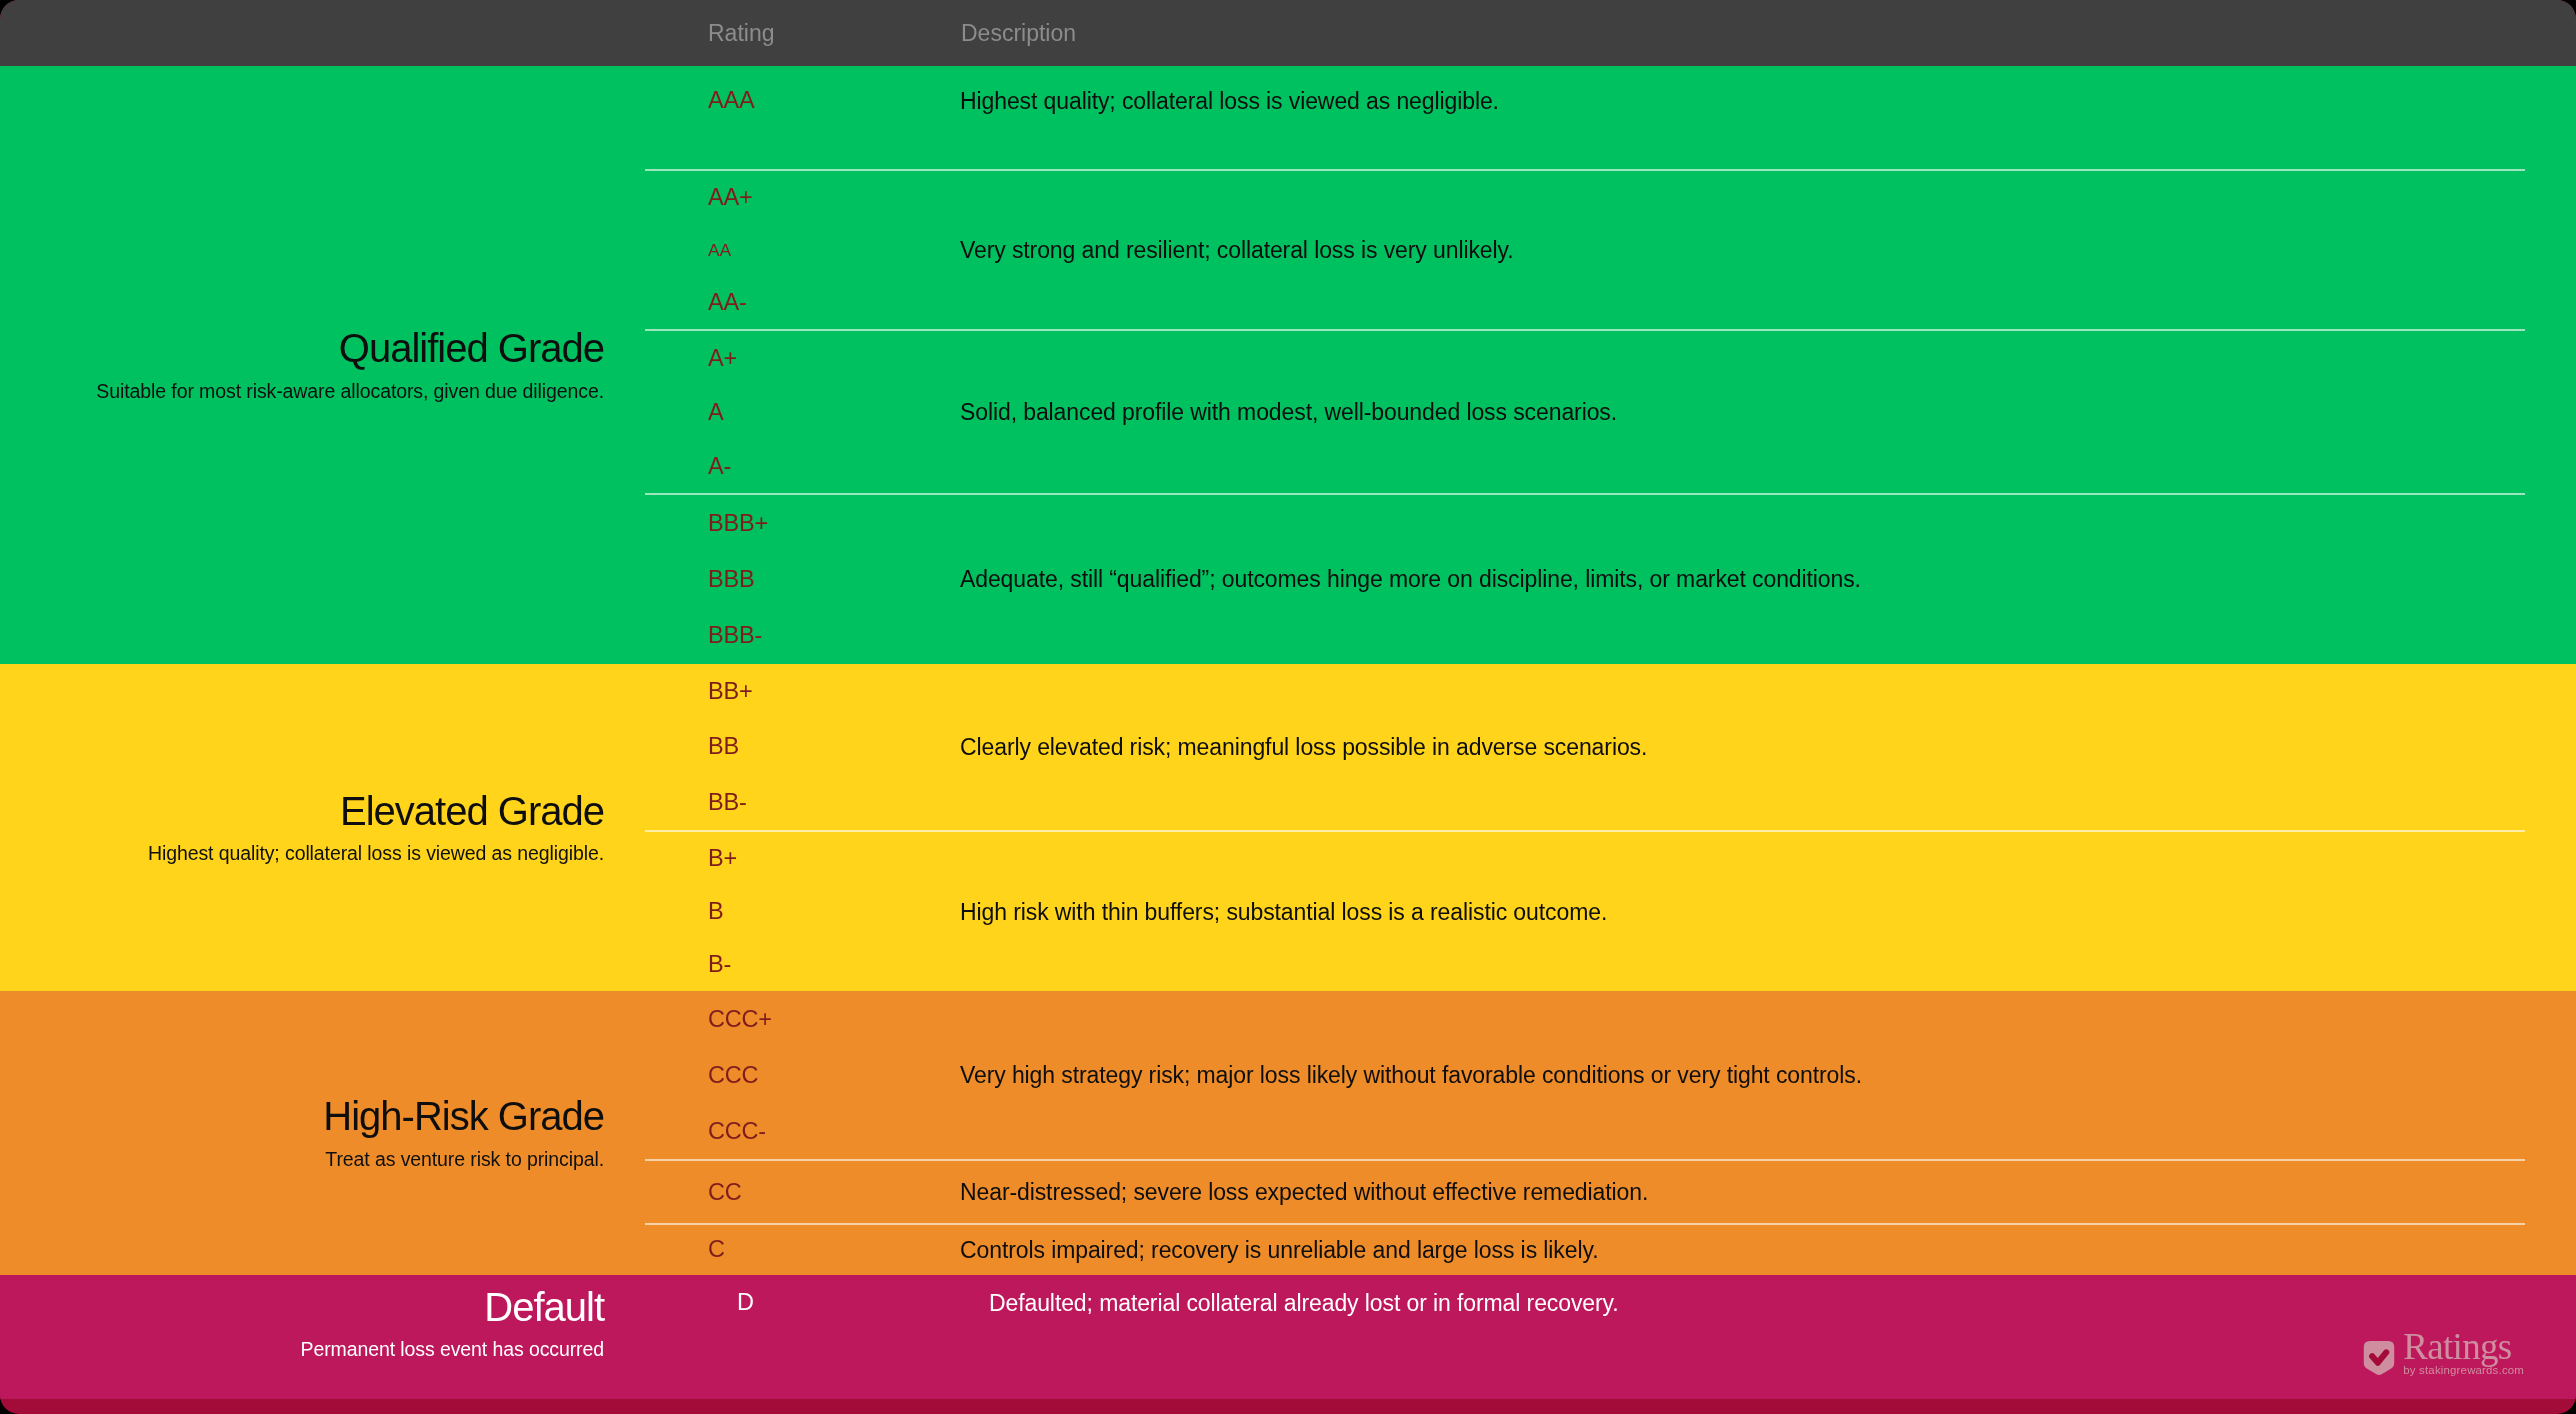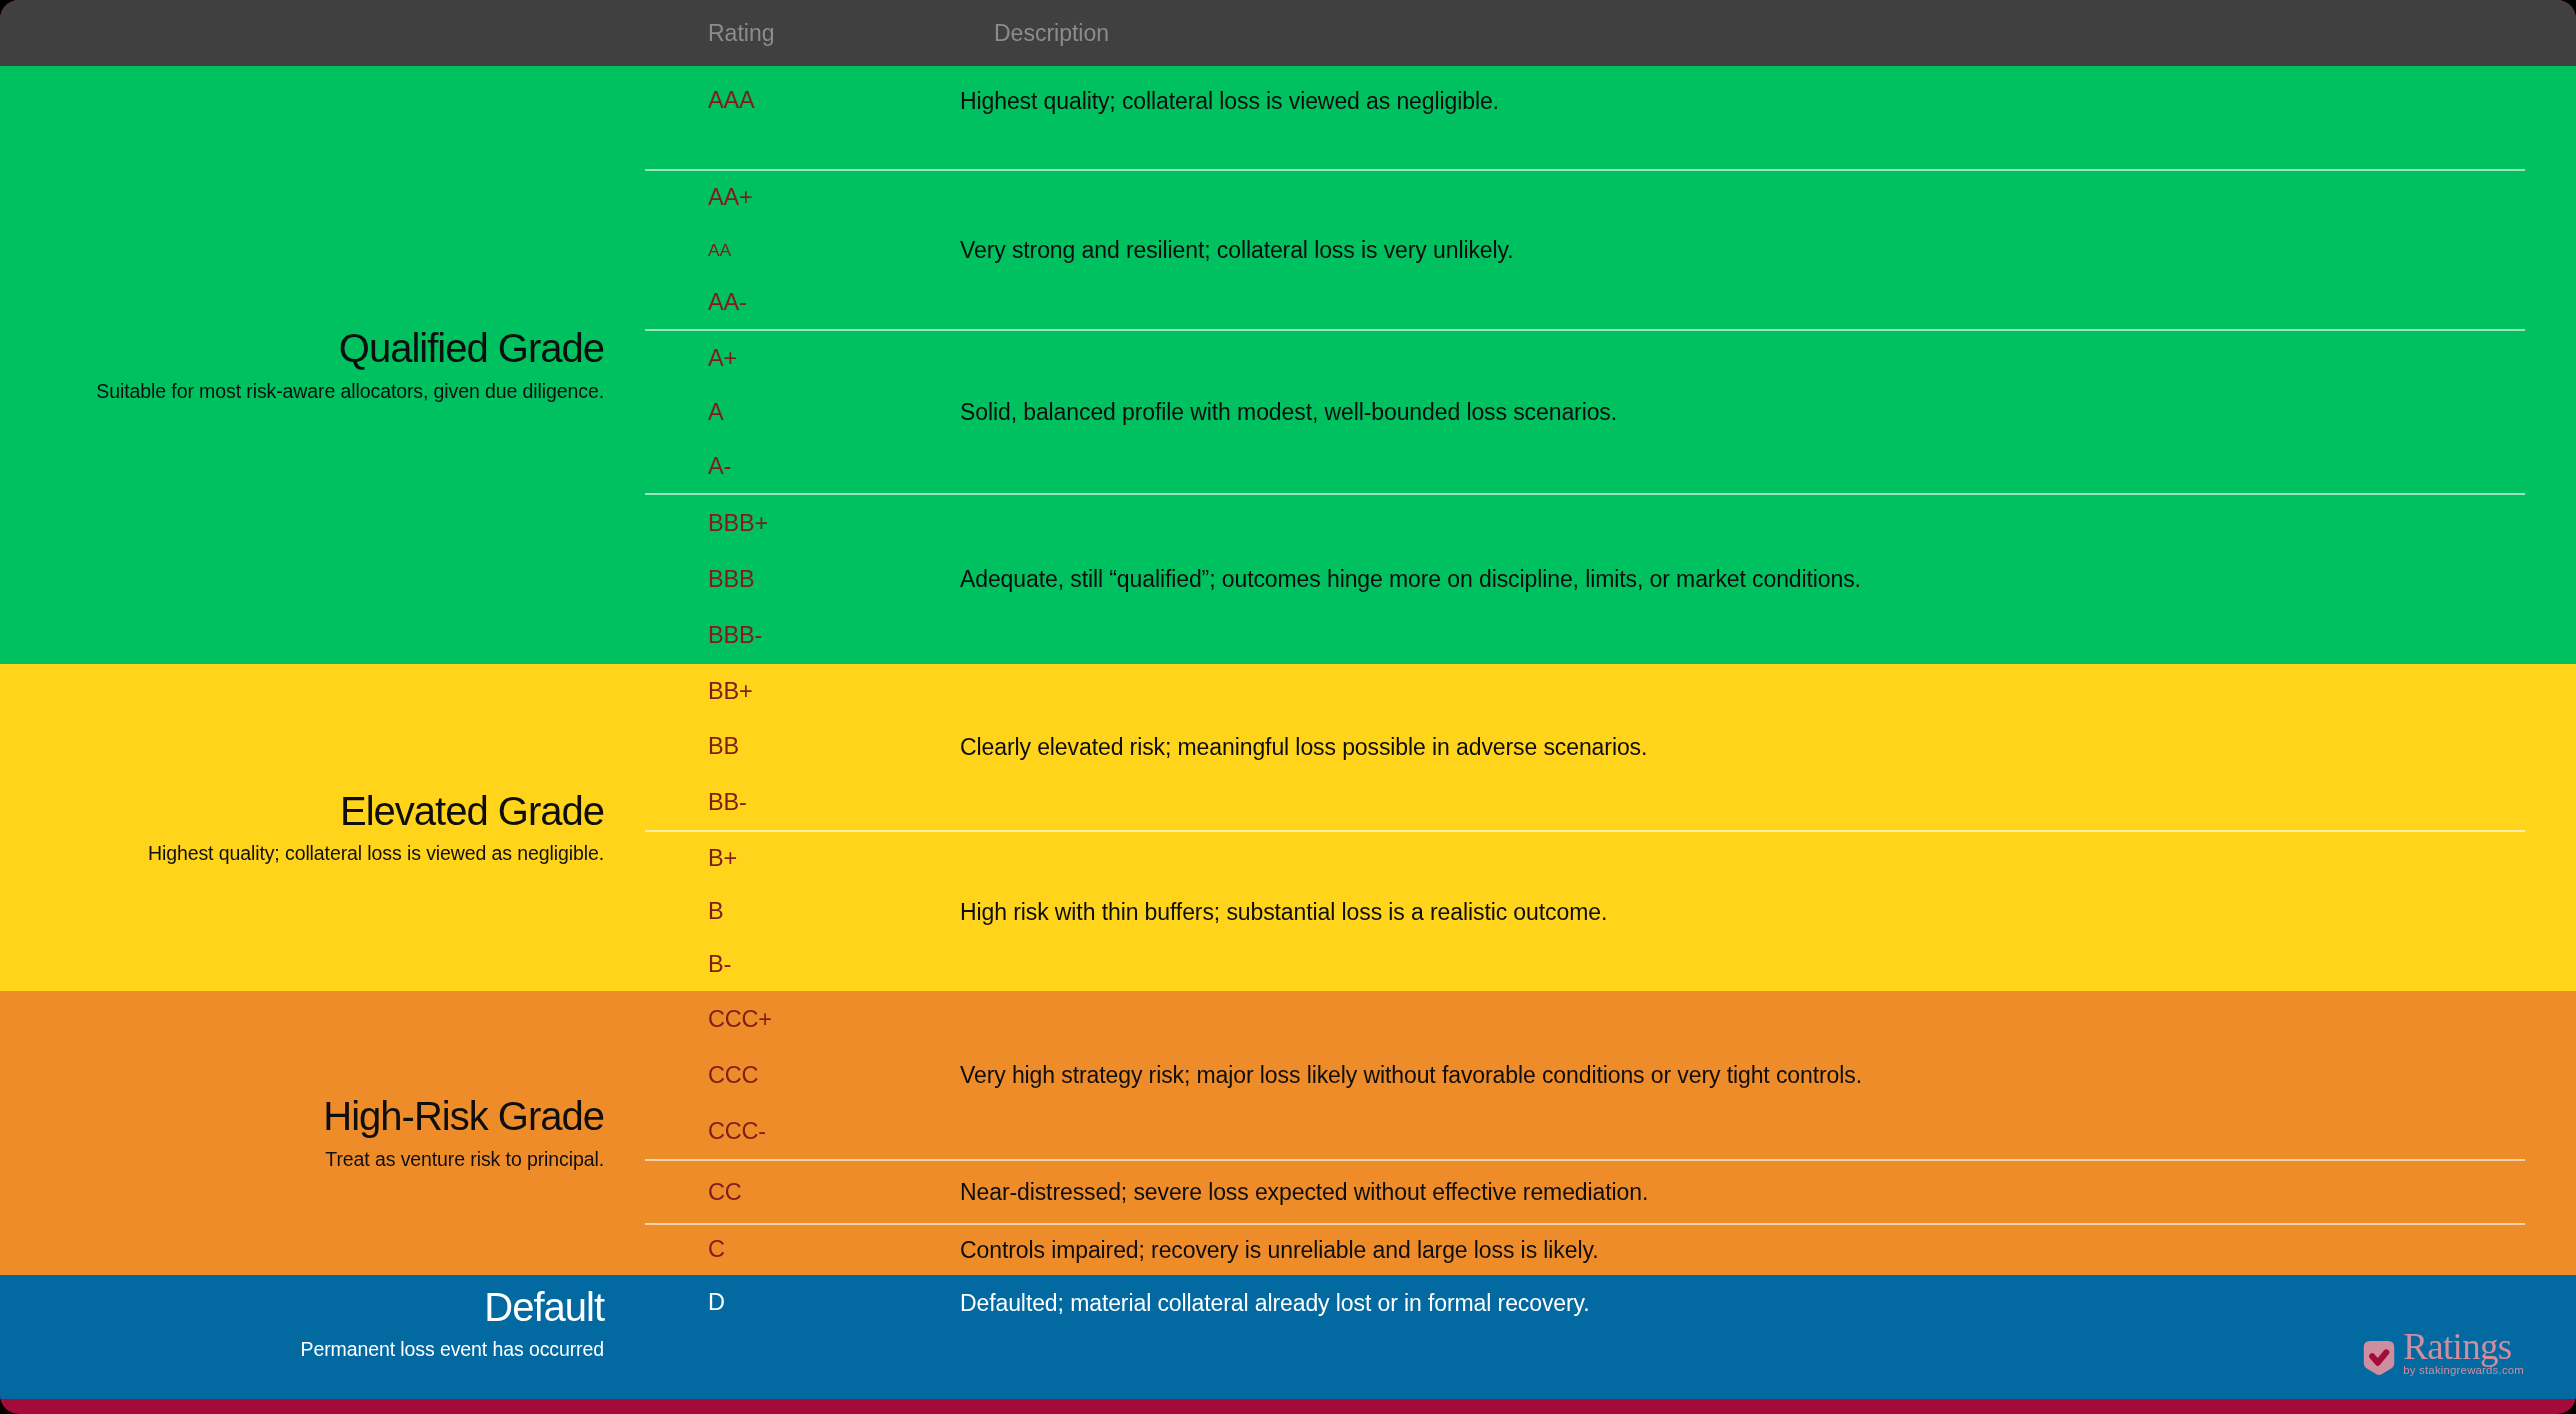--- a/index.html
+++ b/index.html
@@ -6,21 +6,21 @@
   .page{
     position:relative;width:2576px;height:1414px;
     border-radius:19px;overflow:hidden;
     font-family:"Liberation Sans",sans-serif;
     background:#A30B39;
   }
   
   .table-header{position:relative;height:66px;background:#404040;}
   .col-head{position:absolute;top:50%;transform:translateY(-50%);font-size:23px;color:#8C8C8C;}
   .col-head.rating{left:708px;}
-  .col-head.desc{left:994px;}
+  .col-head.desc{left:961px;}
   
   .band{position:relative;display:flex;}
   .band-label{position:absolute;left:54px;top:0;bottom:0;width:550px;
     display:flex;flex-direction:column;justify-content:center;gap:10.7px;z-index:2;text-align:right;}
   .band.label-top .band-label{justify-content:flex-start;padding-top:10.7px;box-sizing:border-box;}
   .band-title{font-size:40px;font-weight:500;letter-spacing:-1px;color:#0E0E0E;line-height:1.05;}
   .band-subtitle{font-size:19.5px;color:#101010;letter-spacing:-0.1px;}
   .band.light .band-title,.band.light .band-subtitle{color:#FFFFFF;}
   
   .band-table{margin-left:645px;margin-right:51px;flex:1;display:flex;flex-direction:column;align-items:stretch;}
@@ -135,21 +135,21 @@
             </div>
           </div>
           <div class="group" style="height: 54px;">
             <div class="rows">
               <div class="rating-cell">C</div>
               <div class="desc-cell">Controls impaired; recovery is unreliable and large loss is likely.</div>
             </div>
           </div>
         </div>
       </section>
-      <section class="band light label-top" style="height: 124px; background: #0369a1;">
+      <section class="band light label-top" style="height: 124px; background: #be185d; padding-left: 29px;">
         <div class="band-label">
           <div class="band-title">Default</div>
           <div class="band-subtitle">Permanent loss event has occurred</div>
         </div>
         <div class="band-table">
           <div class="group" style="height: 55px;">
             <div class="rows">
               <div class="rating-cell">D</div>
               <div class="desc-cell">Defaulted; material collateral already lost or in formal recovery.</div>
             </div>

